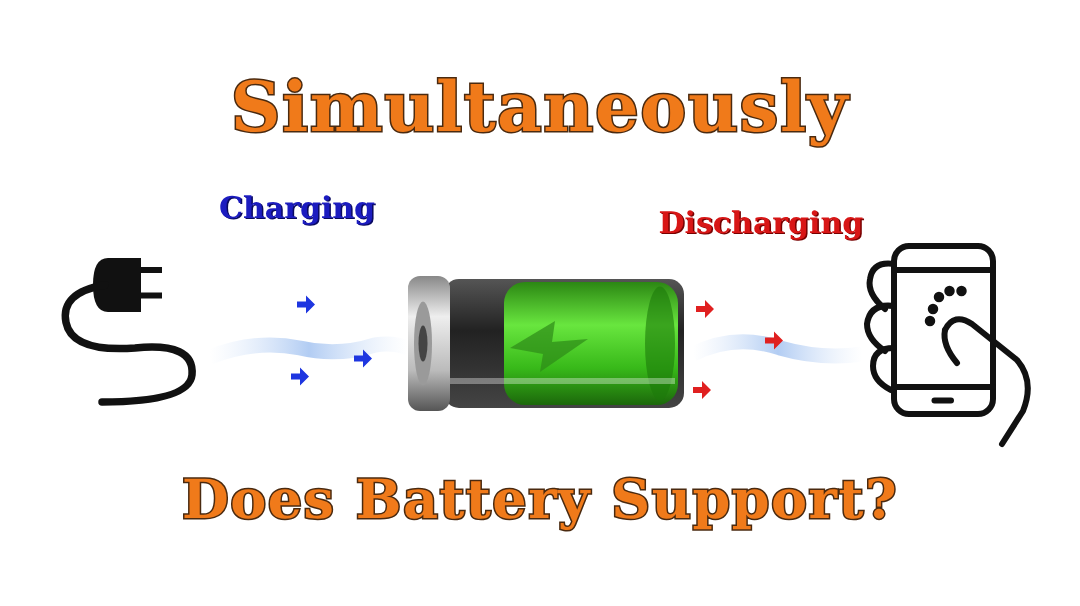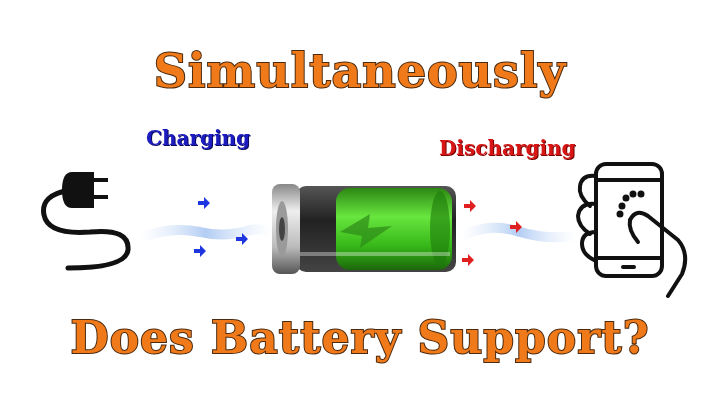--- a/index.html
+++ b/index.html
@@ -1,20 +1,20 @@
 <!DOCTYPE html>
 <html><head>
 <meta charset="utf-8">
 <style>
   html,body{margin:0;padding:0;background:#fff;}
   body{width:720px;height:404px;position:relative;overflow:hidden;font-family:"DejaVu Serif",serif;}
   .title{position:absolute;left:0;width:720px;text-align:center;font-family:"DejaVu Serif",serif;font-weight:bold;color:#f07a1a;
     -webkit-text-stroke:2px #4a2a10;paint-order:stroke fill;letter-spacing:1px;}
   .top{top:44px;font-size:46px;}
-  .bottom{top:312px;font-size:44px;}
+  .bottom{top:312px;font-size:36px;}
   .lbl{position:absolute;font-family:"DejaVu Serif",serif;font-weight:bold;font-size:20px;}
   .charging{left:146px;top:126px;color:#1c1cc0;text-shadow:1px 1px 0 #0a0a60;}
   .discharging{left:426px;top:136px;color:#d81616;text-shadow:1px 1px 0 #700;margin-left:13px;}
   svg{position:absolute;left:0;top:0;}
 </style>
 </head>
 <body>
 
 <div class="title top">Simultaneously</div>
 <div class="lbl charging">Charging</div>

